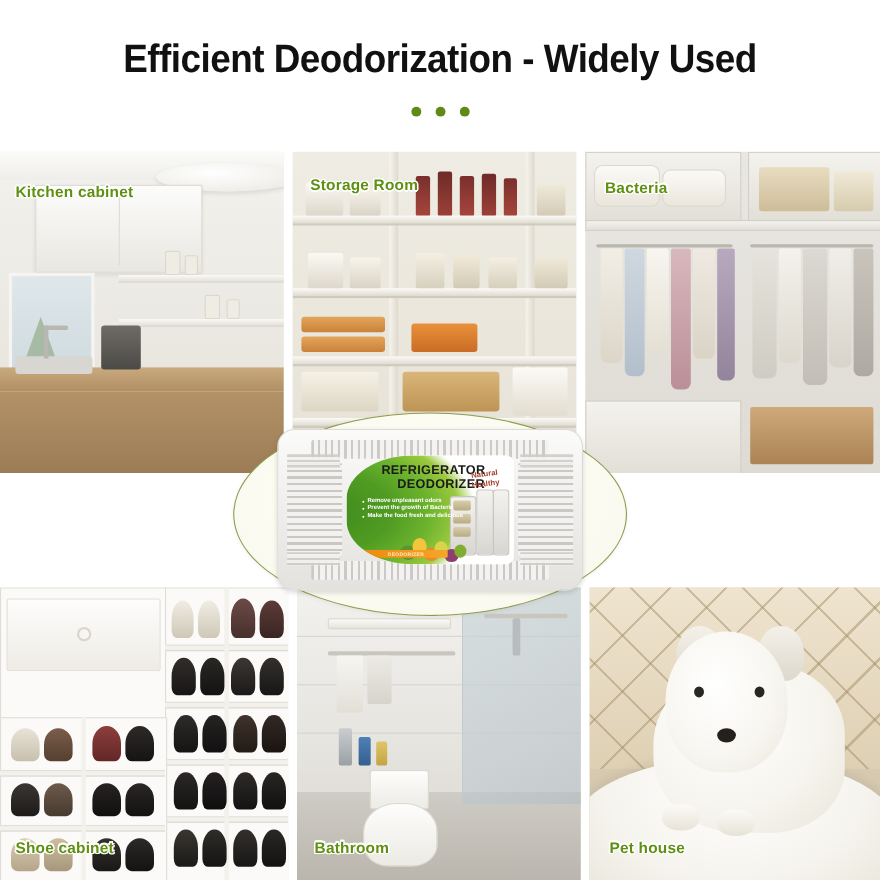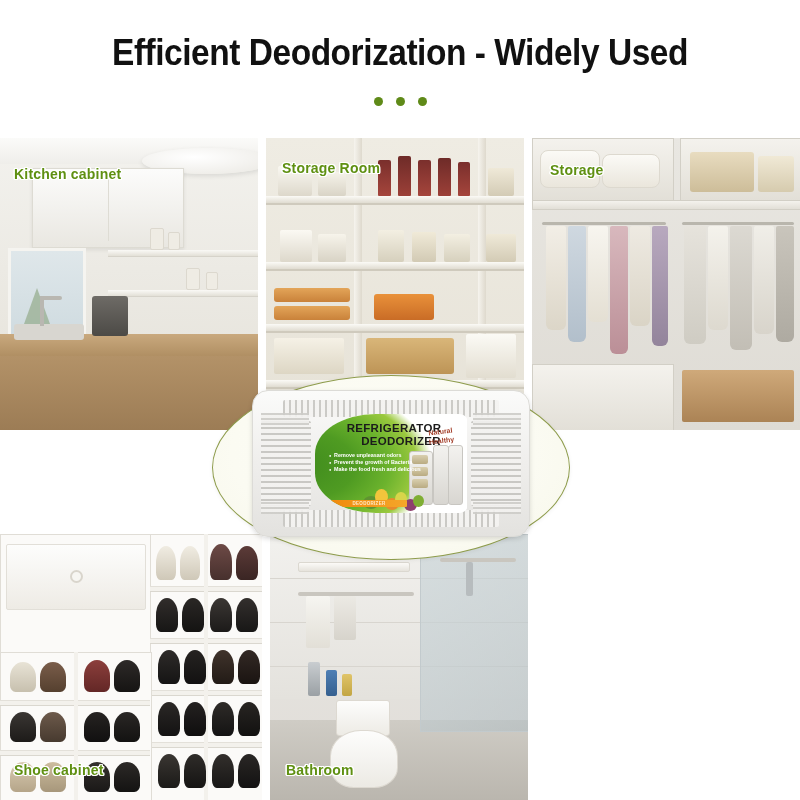--- a/index.html
+++ b/index.html
@@ -529,21 +529,21 @@
 
       <div class="w-cloth" style="left:152px; top:88px; width:22px; height:118px; background:linear-gradient(180deg,#e6e3dc,#cfccc3);"></div>
       <div class="w-cloth" style="left:176px; top:88px; width:20px; height:104px; background:linear-gradient(180deg,#f4f2ec,#ddd9cf);"></div>
       <div class="w-cloth" style="left:198px; top:88px; width:22px; height:124px; background:linear-gradient(180deg,#dcd9d2,#c2beb5);"></div>
       <div class="w-cloth" style="left:222px; top:88px; width:20px; height:108px; background:linear-gradient(180deg,#f0eee8,#d8d4cb);"></div>
       <div class="w-cloth" style="left:244px; top:88px; width:18px; height:116px; background:linear-gradient(180deg,#c9c5bc,#aeaaa1);"></div>
 
       <div class="w-drawer" style="left:150px; top:232px; width:112px; height:52px;"></div>
       <div class="w-panel" style="left:0; top:226px; width:140px; height:66px;"></div>
 
-      <div class="cell-label" style="left:18px; top:24px;">Storage</div>
+      <div class="cell-label" style="left:18px; top:24px;">Bacteria</div>
     </div>
 
     <div class="cell sc-bath" style="left:270px; top:396px; width:258px; height:266px;">
       <div class="b-wall"></div>
       <div class="b-tileline" style="top:44px;"></div>
       <div class="b-tileline" style="top:88px;"></div>
       <div class="b-tileline" style="top:132px;"></div>
       <div class="b-floor"></div>
 
       <div class="b-glass" style="left:150px; top:0; width:108px; height:196px;"></div>
@@ -613,20 +613,35 @@
       <div class="sh-shoe" style="left:212px; top:168px; width:22px; height:34px; background:linear-gradient(180deg,#2e2b28,#141313);"></div>
       <div class="sh-shoe" style="left:238px; top:168px; width:22px; height:34px; background:linear-gradient(180deg,#282522,#121110);"></div>
       <div class="sh-shoe" style="left:158px; top:220px; width:22px; height:34px; background:linear-gradient(180deg,#3a3632,#1b1a18);"></div>
       <div class="sh-shoe" style="left:184px; top:220px; width:22px; height:34px; background:linear-gradient(180deg,#2f2c29,#151413);"></div>
       <div class="sh-shoe" style="left:212px; top:220px; width:22px; height:34px; background:linear-gradient(180deg,#332f2c,#181716);"></div>
       <div class="sh-shoe" style="left:238px; top:220px; width:22px; height:34px; background:linear-gradient(180deg,#2a2725,#131212);"></div>
 
       <div class="cell-label" style="left:14px; top:228px;">Shoe cabinet</div>
     </div>
 
+    <div class="cell sc-pet" style="left:536px; top:396px; width:264px; height:266px;">
+      <div class="p-lattice"></div>
+      <div class="p-bed"></div>
+      <div class="p-dog-body"></div>
+      <div class="p-ear" style="left:30%; top:13%;"></div>
+      <div class="p-ear" style="left:58%; top:13%;"></div>
+      <div class="p-dog-head"></div>
+      <div class="p-eye" style="left:36%; top:34%;"></div>
+      <div class="p-eye" style="left:57%; top:34%;"></div>
+      <div class="p-nose" style="left:44%; top:48%;"></div>
+      <div class="p-paw" style="left:25%; top:74%;"></div>
+      <div class="p-paw" style="left:44%; top:76%;"></div>
+
+      <div class="cell-label" style="left:18px; top:228px;">Pet house</div>
+    </div>
   </div>
 
   <div id="product-oval"></div>
 
   <div id="product-box">
     <div class="vent-top"></div>
     <div class="vent-bottom"></div>
     <div class="vent-left"></div>
     <div class="vent-right"></div>
     <div class="vent-corner" style="left:8px; top:22px;"></div>

